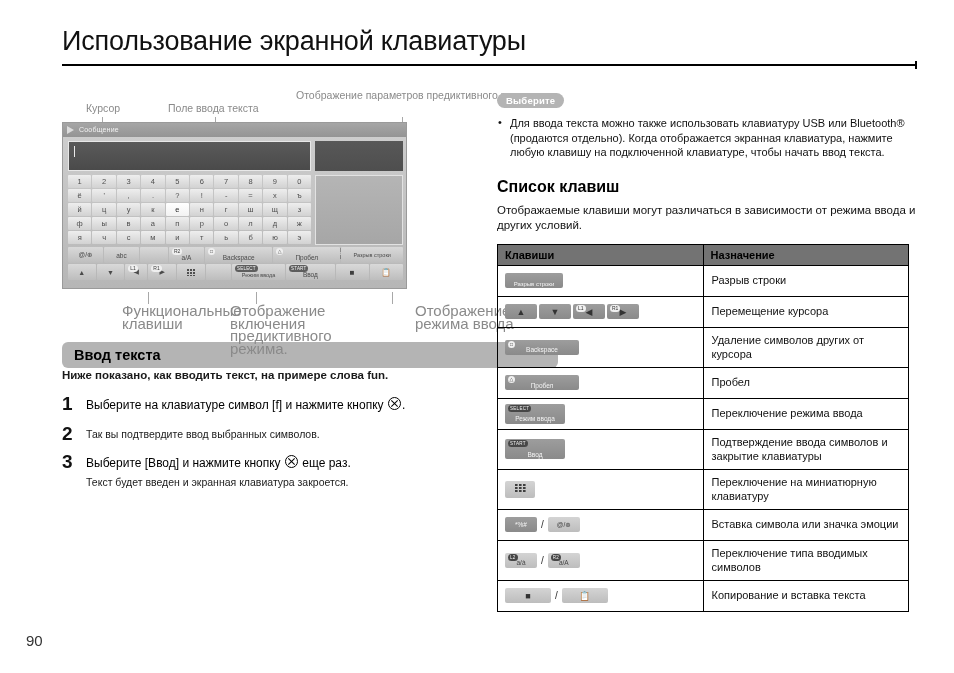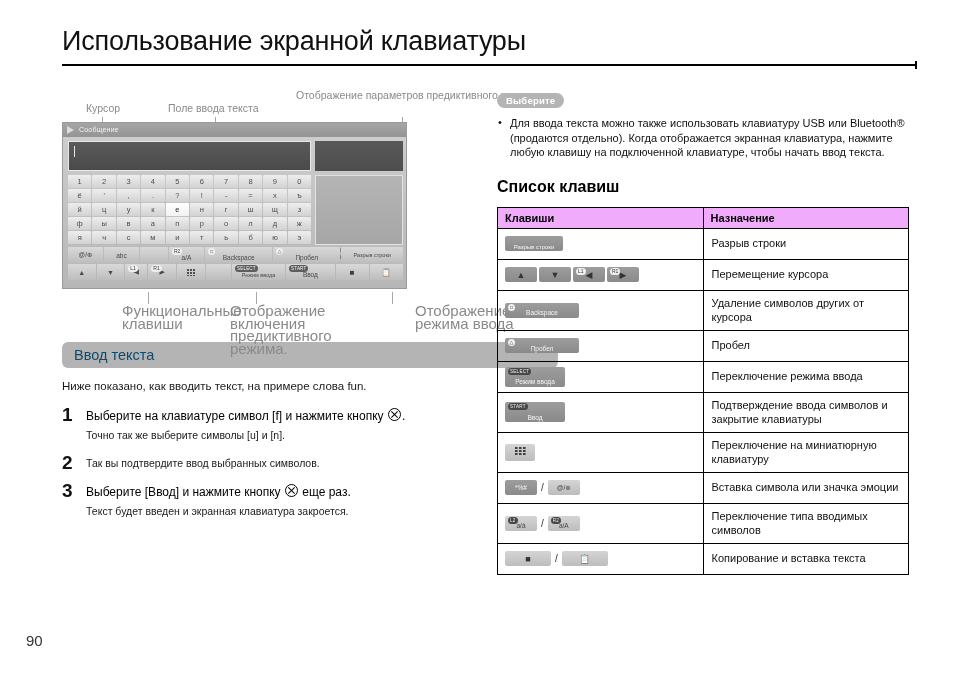--- a/index.html
+++ b/index.html
@@ -261,32 +261,32 @@
   .bl-predict { left: 194px; }
   .bl-mode    { left: 330px; }
 
   
   .section-bar {
     margin-top: 6px;
     width: 496px;
     height: 26px;
     background: #b4b4b4;
     border-radius: 6px;
-    color: #0c4a6e;
+    color: #000000;
     font-size: 14.5px;
-    font-weight: normal;
+    font-weight: bold;
     line-height: 26px;
     padding-left: 12px;
     box-sizing: border-box;
   }
   .section-intro {
-    margin-top: 11px;
     font-size: 11.5px;
     color: #1a1a1a;
     line-height: 15px;
+    font-weight: bold;
   }
 
   
   .step { position: relative; margin-top: 14px; padding-left: 24px; }
   .step-num {
     position: absolute;
     left: 0; top: -4px;
     font-size: 19px;
     font-weight: bold;
     color: #111;
@@ -380,21 +380,21 @@
     border-collapse: collapse;
     table-layout: fixed;
   }
   table.keys-table th,
   table.keys-table td {
     border: 1px solid #000;
     padding: 0;
     vertical-align: middle;
   }
   table.keys-table th {
-    background: #f0abfc;
+    background: #737373;
     font-size: 11px;
     font-weight: bold;
     text-align: left;
     padding: 4px 7px;
     color: #000;
   }
   table.keys-table td.key-cell {
     width: 152px;
     padding: 4px 7px;
     height: 22px;
@@ -636,21 +636,20 @@
 
   <div class="section-bar">Ввод текста</div>
   <div class="section-intro">Ниже показано, как вводить текст, на примере слова fun.</div>
 
   <div class="step">
     <div class="step-num">1</div>
     <div class="step-title">
       <span>Выберите на клавиатуре символ [f] и нажмите кнопку</span>
       <span class="xbtn"></span><span>.</span>
     </div>
-    <div class="step-desc">Точно так же выберите символы [u] и [n].</div>
   </div>
 
   <div class="step">
     <div class="step-num">2</div>
     <div class="step-desc">Так вы подтвердите ввод выбранных символов.</div>
   </div>
 
   <div class="step">
     <div class="step-num">3</div>
     <div class="step-title">
@@ -663,20 +662,21 @@
 </div>
 
 <div class="right-col">
 
   <div class="tips-badge">Выберите</div>
   <ul class="tips-list">
     <li>Для ввода текста можно также использовать клавиатуру USB или Bluetooth® (продаются отдельно). Когда отображается экранная клавиатура, нажмите любую клавишу на подключенной клавиатуре, чтобы начать ввод текста.</li>
   </ul>
 
   <div class="sub-head">Список клавиш</div>
+  <div class="sub-intro">Отображаемые клавиши могут различаться в зависимости от режима ввода и других условий.</div>
 
   <table class="keys-table">
     <thead>
       <tr>
         <th>Клавиши</th>
         <th>Назначение</th>
       </tr>
     </thead>
     <tbody>
       <tr>

